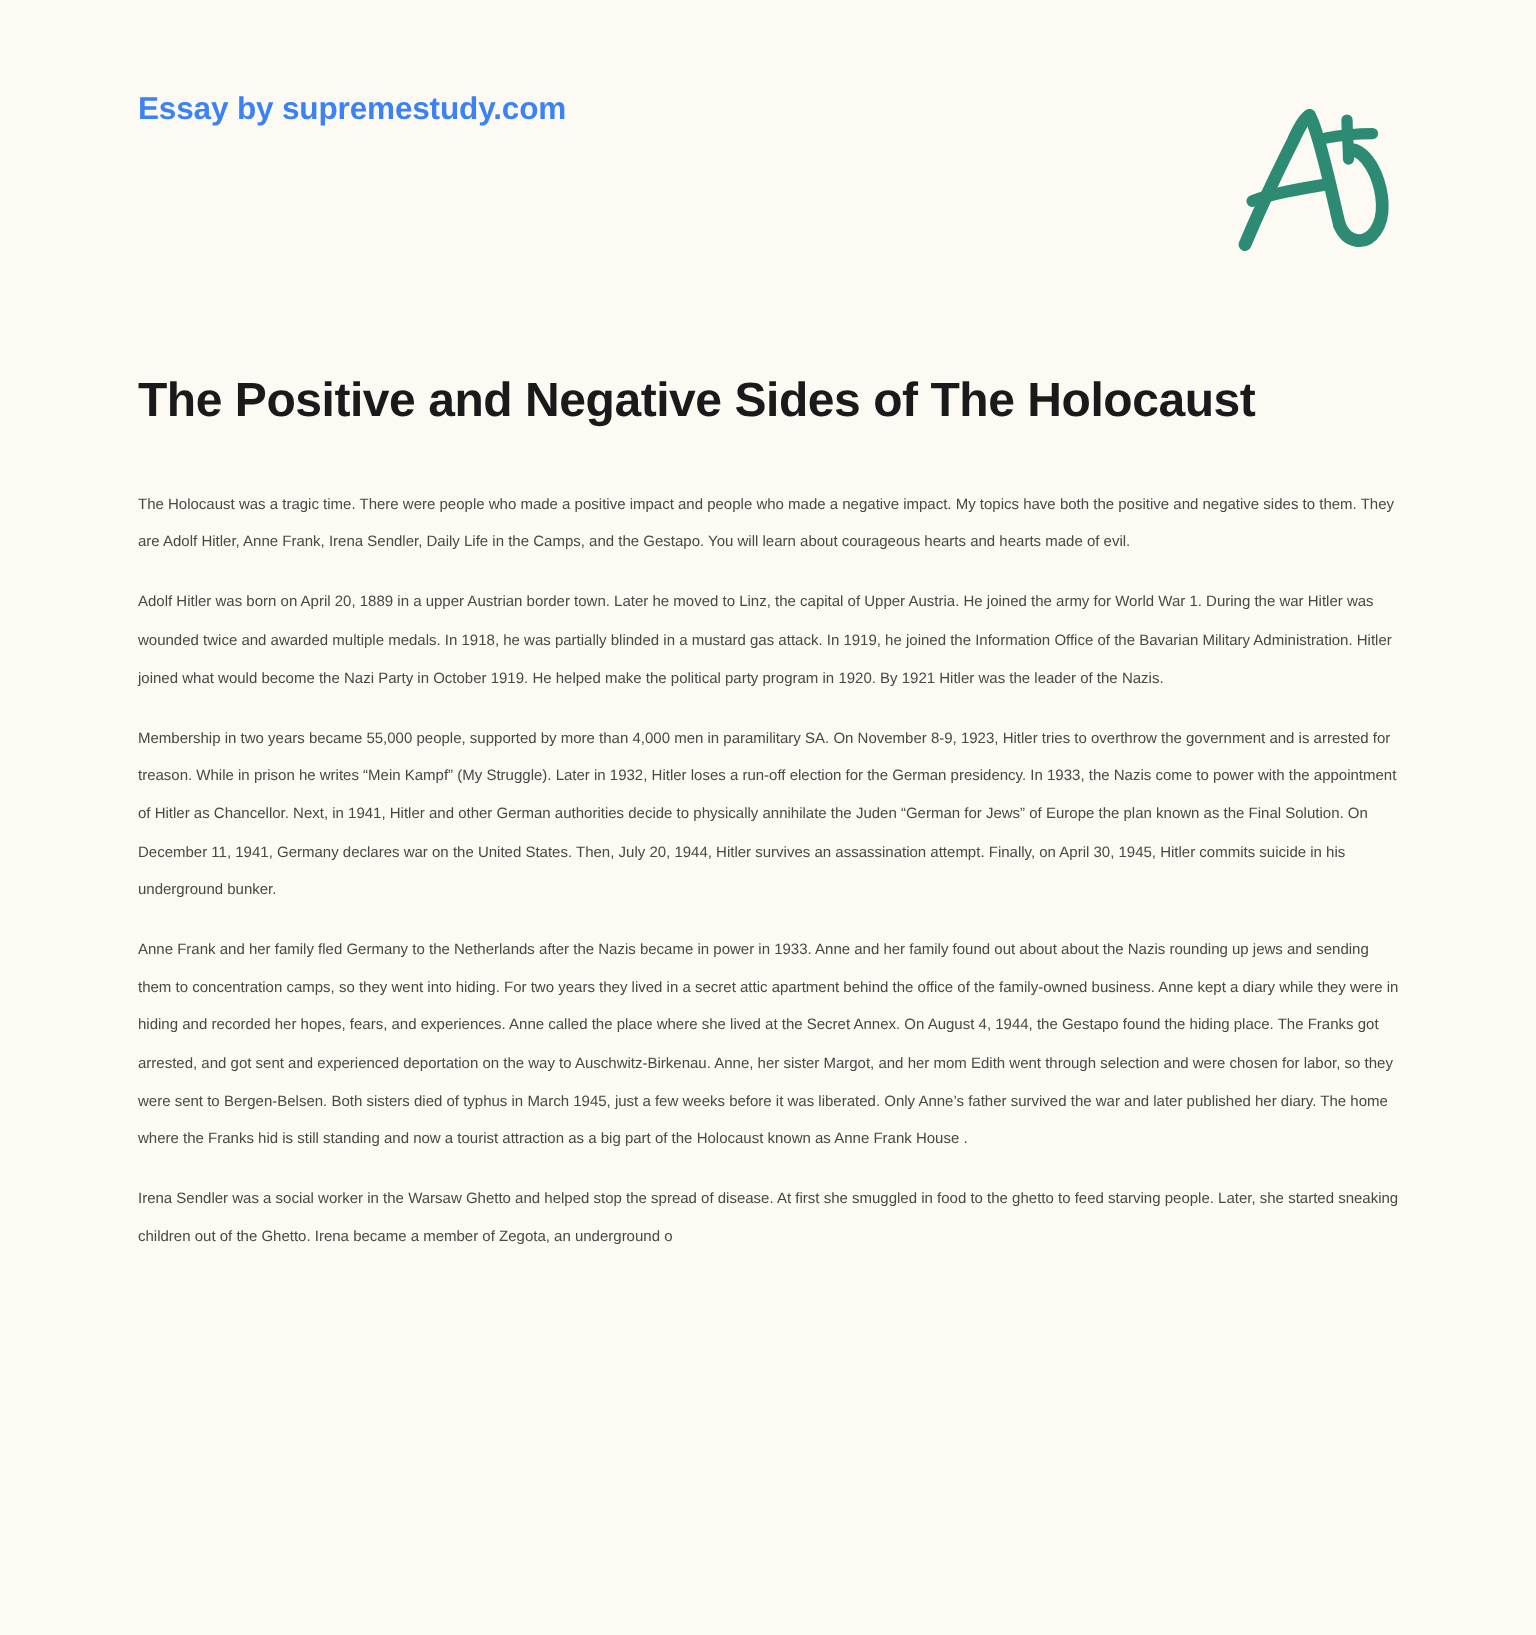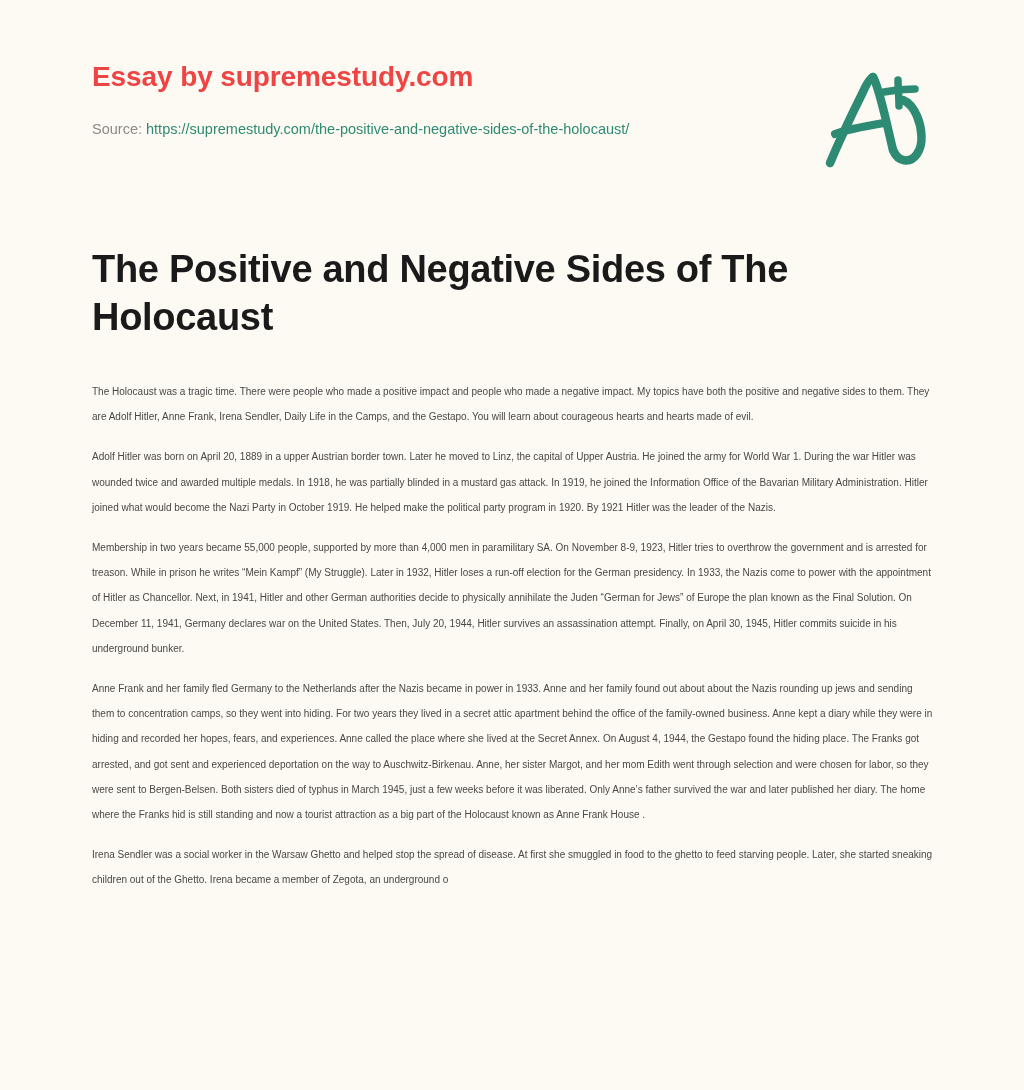--- a/index.html
+++ b/index.html
@@ -28,23 +28,23 @@
     left: 0;
     top: 0;
     width: 1024px;
     height: 200px;
   }
 
   .site-byline {
     position: absolute;
     left: 92px;
     top: 61px;
-    font-size: 28px;
+    font-size: 21px;
     font-weight: bold;
-    color: #ef4444;
+    color: #3b82f6;
     letter-spacing: -0.1px;
     white-space: nowrap;
   }
 
   .source-line {
     position: absolute;
     left: 92px;
     top: 122px;
     font-size: 14.5px;
     white-space: nowrap;
@@ -76,21 +76,21 @@
   .article {
     position: absolute;
     left: 92px;
     top: 246px;
     width: 844px;
   }
 
   .article-title {
     margin: 0 0 38px 0;
     padding: 0;
-    font-size: 38px;
+    font-size: 32px;
     font-weight: bold;
     color: #1a1a1a;
     letter-spacing: -0.3px;
     line-height: 1.25;
   }
 
   .article-body p {
     margin: 0 0 15px 0;
     padding: 0;
     font-size: 10px;
@@ -104,24 +104,20 @@
 </style>
 </head>
 <body>
 
 <div class="page">
 
   <div class="header">
 
     <div class="site-byline">Essay by supremestudy.com</div>
 
-    <div class="source-line">
-      <span class="source-label">Source:</span>
-      <a class="source-url" href="#">https://supremestudy.com/the-positive-and-negative-sides-of-the-holocaust/</a>
-    </div>
 
     <div class="logo">
       <svg viewBox="0 0 112 108" xmlns="http://www.w3.org/2000/svg">
         <g fill="none" stroke="#2e8b73" stroke-linecap="round" stroke-linejoin="round">
 
           <path d="M12 97 C 20 78, 33 50, 44 28 C 48 19, 52 12, 55 11" stroke-width="8.5"></path>
 
           <path d="M55 11 C 58 16, 62 30, 66 46 C 70 62, 73 76, 75 84" stroke-width="8.5"></path>
 
           <path d="M17 68 C 30 63, 48 60, 66 57" stroke-width="8"></path>

